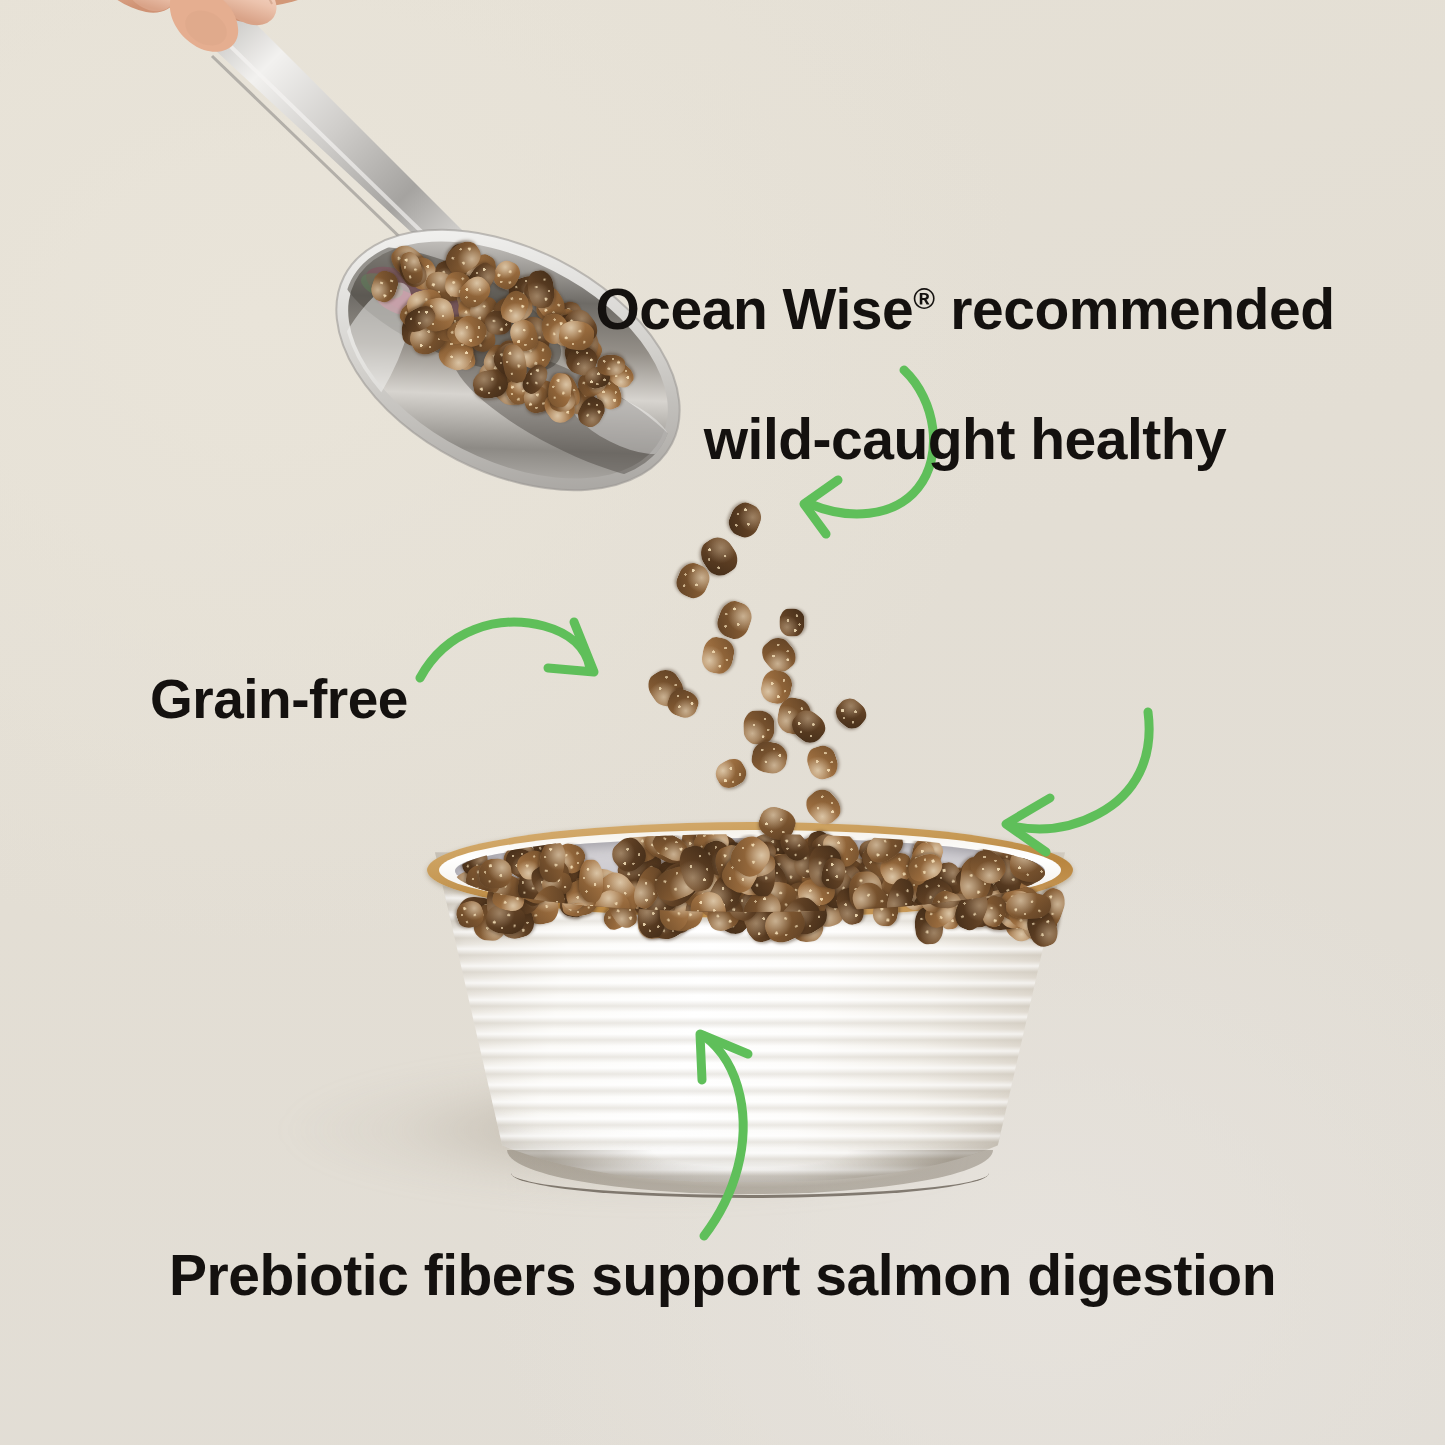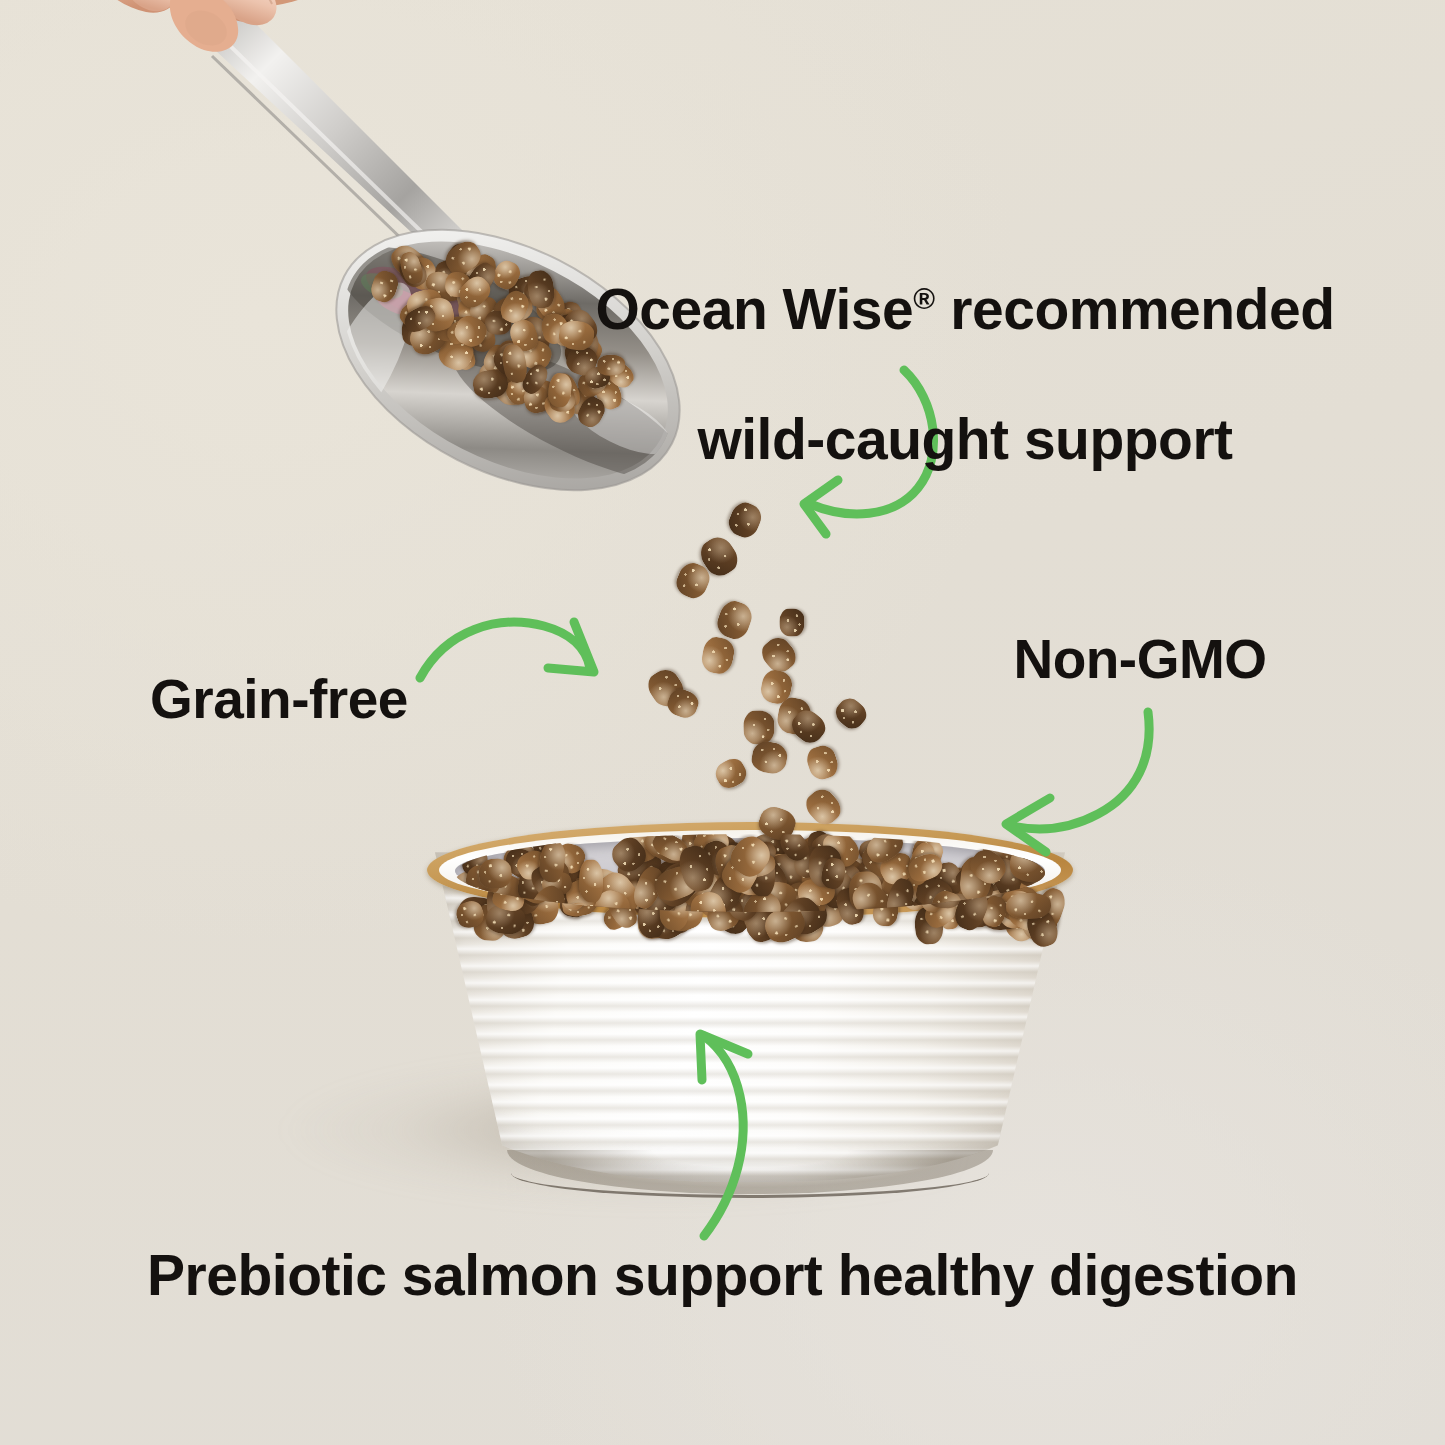--- a/index.html
+++ b/index.html
@@ -616,24 +616,24 @@
     <path d="M 176 24 L 196 74 L 150 70"></path>
   </svg>
 
   <svg class="arrow" id="a-preb" width="160" height="230" viewBox="0 0 160 230">
     <path d="M 56 218 C 88 176 102 124 92 78 C 86 50 72 30 56 18"></path>
     <path d="M 54 62 L 52 16 L 100 36"></path>
   </svg>
 
   <div class="callout" id="c-salmon">
     <span>Ocean Wise</span><span class="reg">®</span><span> recommended</span><br>
-    <span>wild-caught support</span>
+    <span>wild-caught healthy</span>
   </div>
 
   <div class="callout" id="c-nongmo">
-    <span>Non-GMO</span><br>
+    <br>
   </div>
 
   <div class="callout" id="c-grain">Grain-free</div>
 
-  <div class="callout" id="c-preb">Prebiotic salmon support healthy digestion</div>
+  <div class="callout" id="c-preb">Prebiotic fibers support salmon digestion</div>
 
 </div>
 
 </body></html>

